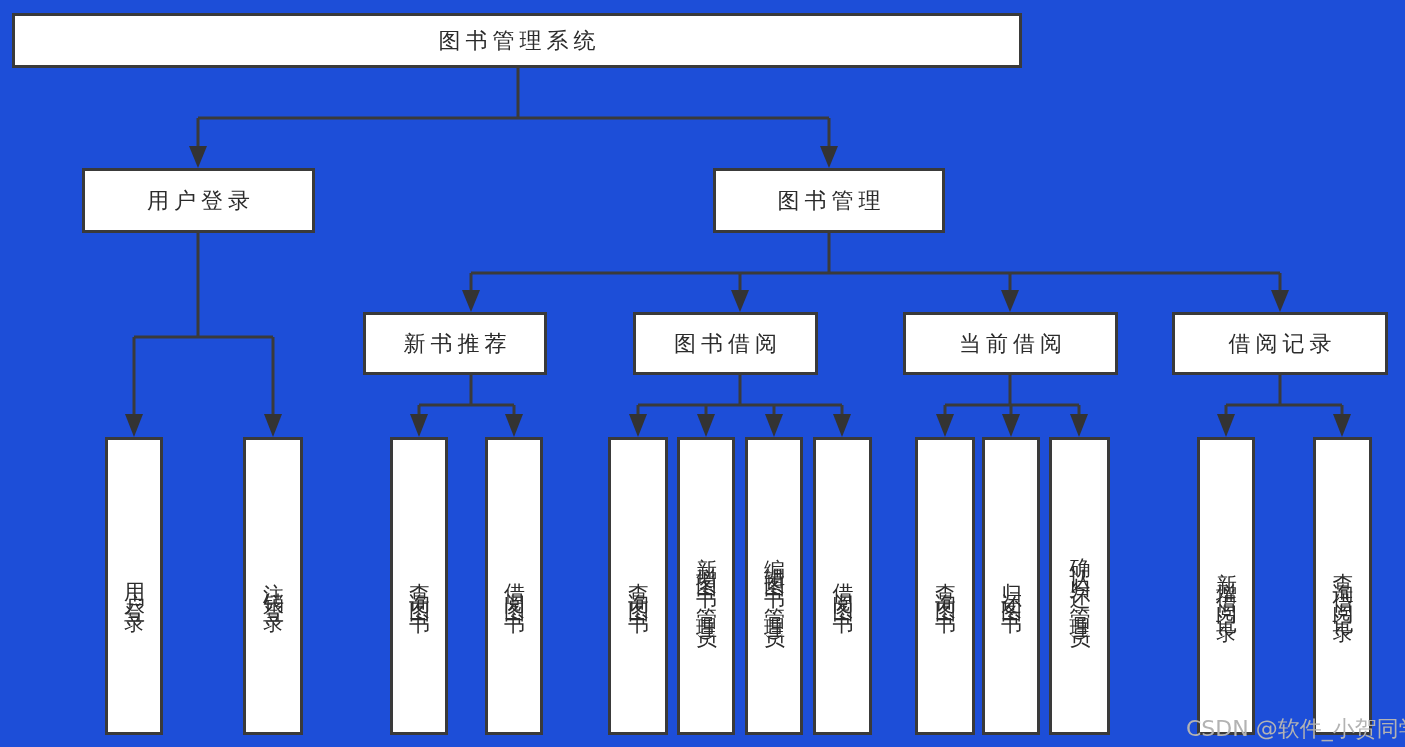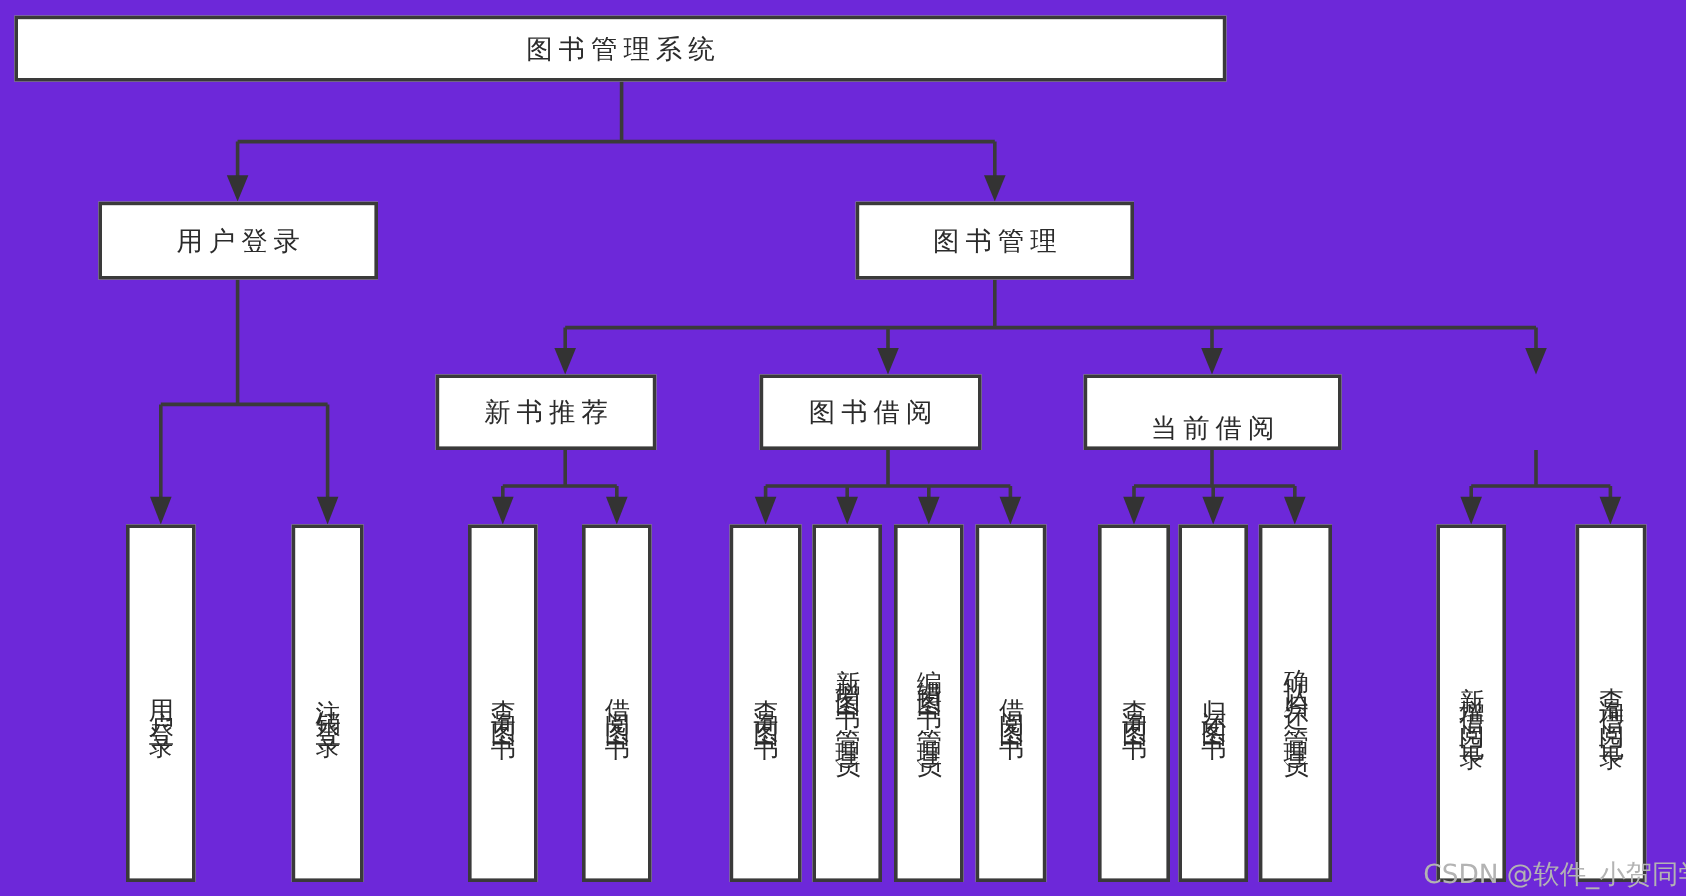--- a/index.html
+++ b/index.html
@@ -4,21 +4,21 @@
 <style>
   html, body {
     margin: 0;
     padding: 0;
     background: #ffffff;
   }
   .canvas {
     position: relative;
     width: 1405px;
     height: 747px;
-    background: #6d28d9;
+    background: #1d4ed8;
     overflow: hidden;
     font-family: "DejaVu Sans", "Liberation Sans", sans-serif;
   }
   .connectors {
     position: absolute;
     left: 0;
     top: 0;
     width: 1405px;
     height: 747px;
     z-index: 1;
@@ -126,22 +126,25 @@
   <div class="box" style="left:713px; top:168px; width:232px; height:65px;text-align:center;">
     <span class="h-label">图书管理</span>
   </div>
 
   <div class="box" style="left:363px; top:312px; width:184px; height:63px;">
     <span class="h-label">新书推荐</span>
   </div>
   <div class="box" style="left:633px; top:312px; width:185px; height:63px;">
     <span class="h-label">图书借阅</span>
   </div>
-  <div class="box" style="left:903px; top:312px; width:215px; height:63px;align-items:flex-end;">
+  <div class="box" style="left:903px; top:312px; width:215px; height:63px;">
     <span class="h-label">当前借阅</span>
+  </div>
+  <div class="box" style="left:1172px; top:312px; width:216px; height:63px;">
+    <span class="h-label">借阅记录</span>
   </div>
 
   <div class="box" style="left:105px; top:437px; width:58px; height:298px;">
     <span class="v-label">用户登录</span>
   </div>
   <div class="box" style="left:243px; top:437px; width:60px; height:298px;">
     <span class="v-label">注销登录</span>
   </div>
 
   <div class="box" style="left:390px; top:437px; width:58px; height:298px;">

